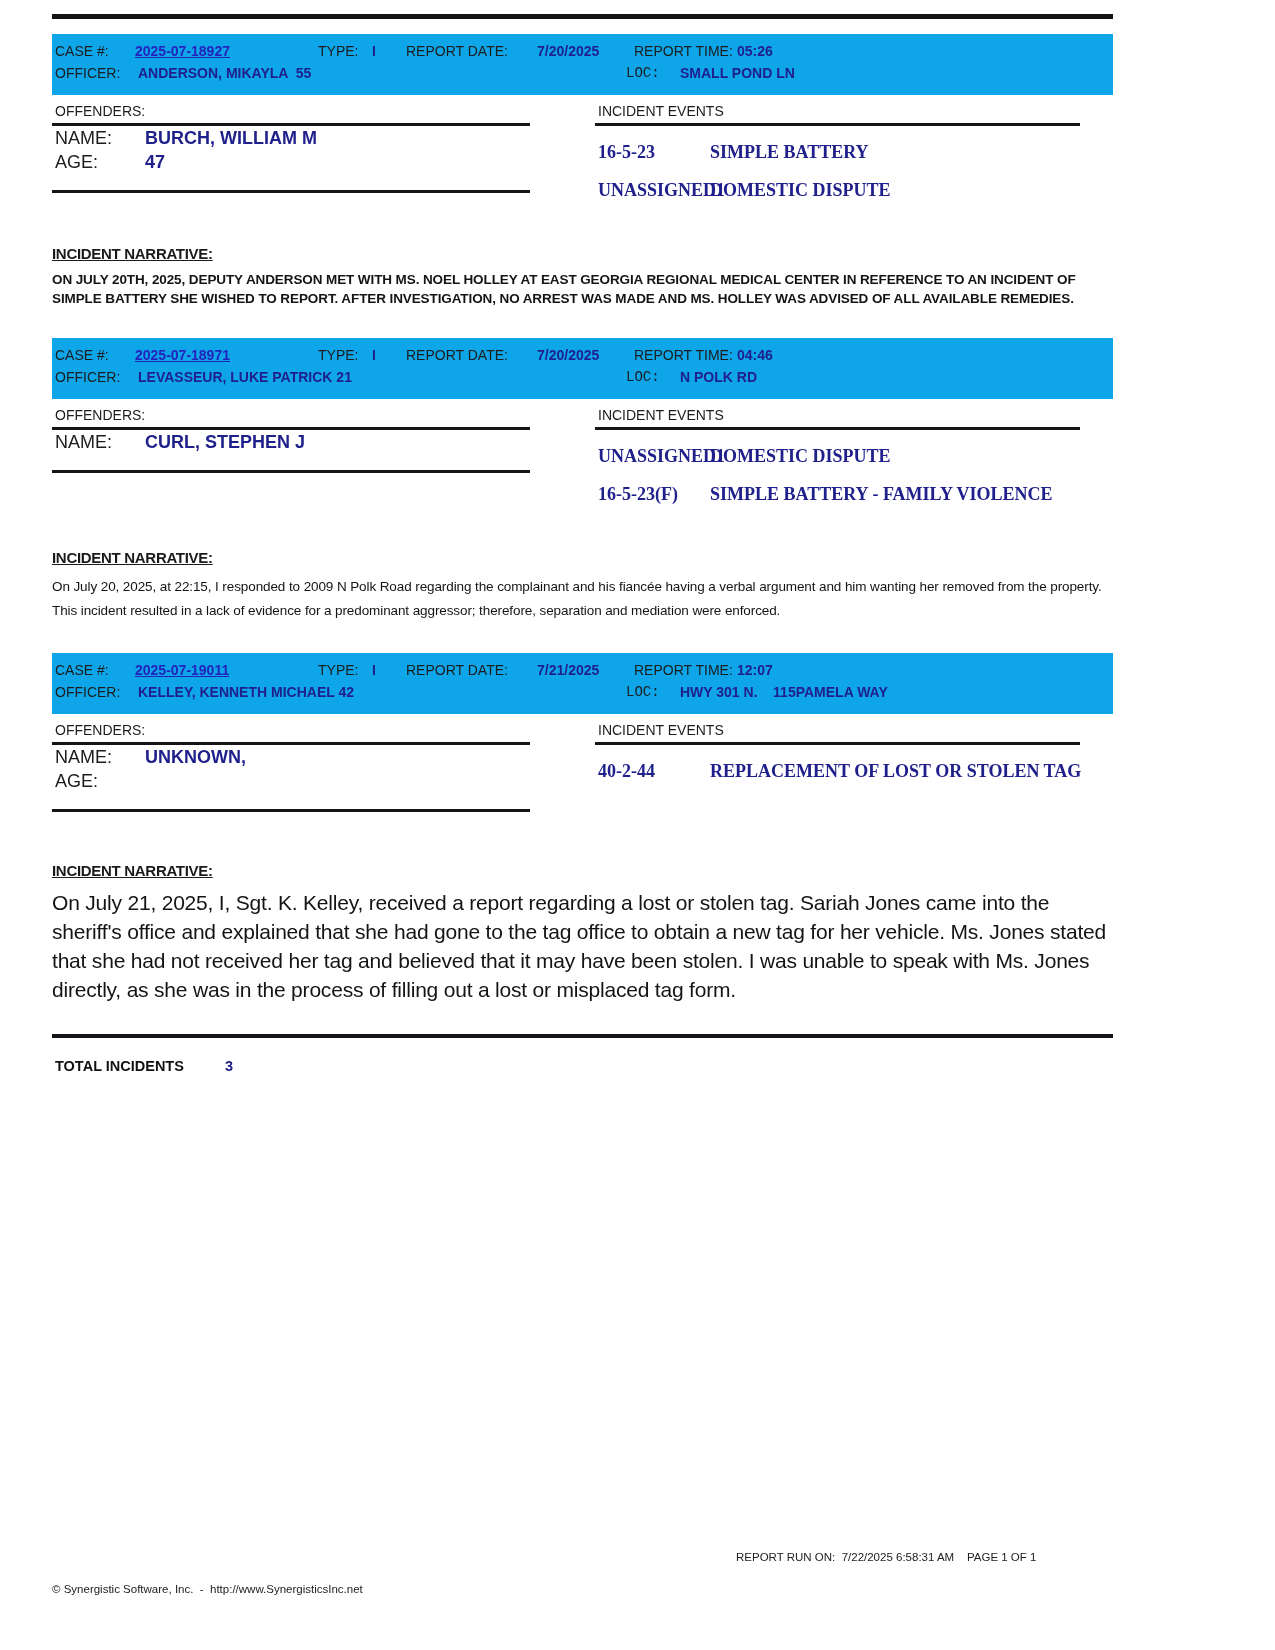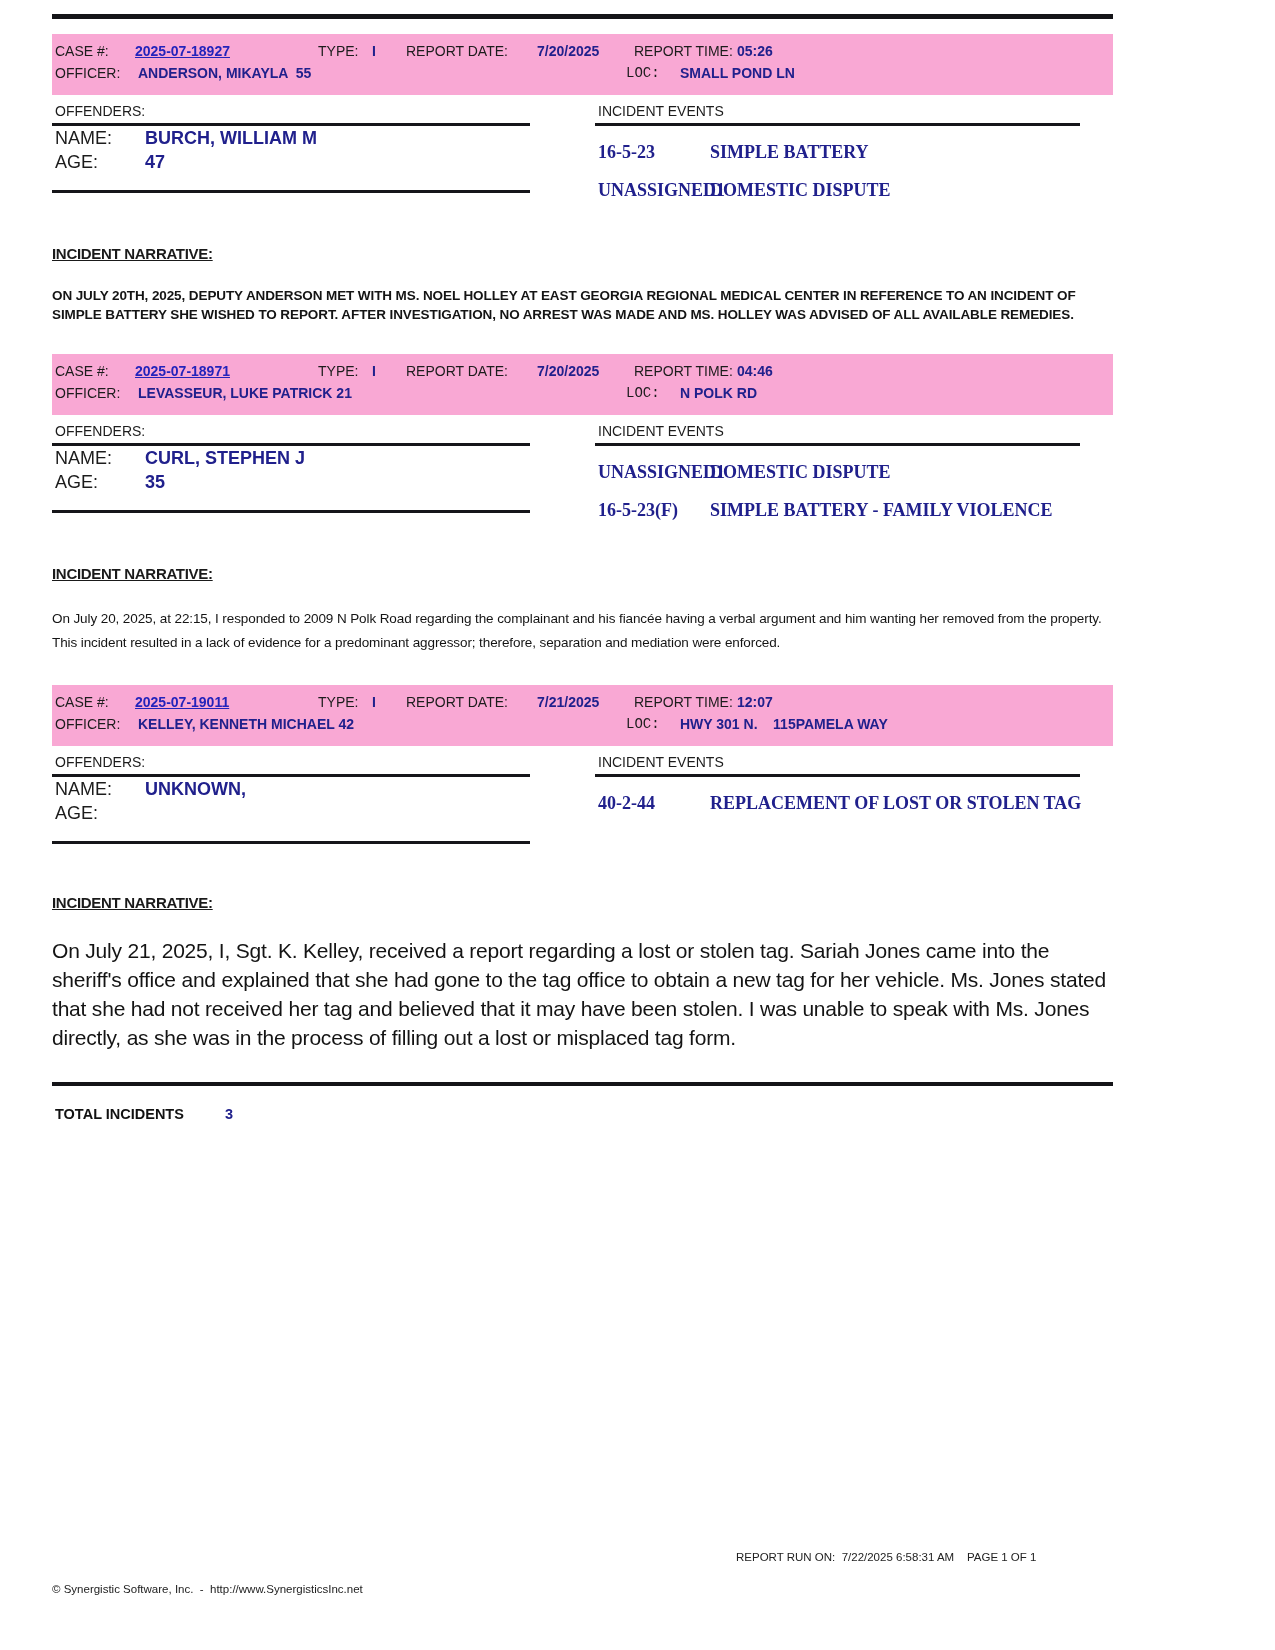--- a/index.html
+++ b/index.html
@@ -11,21 +11,21 @@
   }
   .content { position:absolute; left:52px; top:0; width:1061px; }
 
   
   .doc-header { position:relative; margin-top:70px; }
   .doc-title { font-size:20px; font-weight:bold; line-height:1.3; max-width:590px; letter-spacing:-0.2px; }
   .doc-agency { position:absolute; right:0; top:0; font-size:20px; font-weight:bold; letter-spacing:-0.2px; }
   .rule-top { height:5px; background:#141418; margin-top:14px; }
 
   
-  .case-head { background:#f9a8d4; margin-top:15px; padding:9px 0 8px 0; }
+  .case-head { background:#0ea5e9; margin-top:15px; padding:9px 0 8px 0; }
   .case-row { position:relative; height:22px; font-size:14px; }
   .lbl { color:#1c1c1c; }
   .val { color:#20208c; font-weight:bold; white-space:pre; }
   .val.link { color:#2323bb; text-decoration:underline; cursor:pointer; }
   .pos { position:absolute; top:0; }
   .p-case-lbl { left:3px; }    .p-case-val { left:83px; }
   .p-type-lbl { left:266px; }  .p-type-val { left:320px; }
   .p-rdate-lbl { left:354px;text-align:right; } .p-rdate-val { left:485px; }
   .p-rtime-lbl { left:582px; } .p-rtime-val { left:685px; }
   .p-off-lbl { left:3px; }     .p-off-val { left:86px; }
@@ -40,21 +40,21 @@
   .field-row { position:relative; height:22px; margin-top:2px; font-size:18px; padding-left:3px; }
   .field-row .flabel { display:inline-block; width:85px; }
   .rule-bottom { margin-top:16px; }
   .event-row { position:relative; height:22px; margin-top:16px; font-size:18px;font-family:Liberation Serif, serif; }
   .event-code { position:absolute; left:3px; }
   .event-desc { position:absolute; left:115px; }
 
   
   .narrative { margin-top:24px; }
   .narr-head { font-size:15px; font-weight:bold; text-decoration:underline; letter-spacing:-0.3px; }
-  .narr-body { margin-top:25px; color:#141414; }
+  .narr-body { margin-top:9px; color:#141414; }
   .narr-bold-caps { font-size:13.5px; font-weight:bold; line-height:1.38; letter-spacing:-0.1px; }
   .narr-normal { font-size:13.5px; font-weight:normal; line-height:1.75; letter-spacing:-0.1px; }
   .narr-large { font-size:21px; font-weight:normal; line-height:1.39; letter-spacing:-0.2px; }
 
   .incident { margin-bottom:30px; }
   .incident.last .narrative { margin-top:22px; }
 
   
   .totals-rule { height:4px; background:#141418; margin-top:28px; }
   .totals-row { position:relative; height:22px; margin-top:20px; font-size:14.5px; }
@@ -146,24 +146,20 @@
         </div>
       </div>
       <div class="two-col">
         <div class="col-left">
           <div class="col-head lbl">OFFENDERS:</div>
           <div class="rule"></div>
           <div class="field-row">
             <span class="lbl flabel">NAME:</span>
             <span class="val">CURL, STEPHEN J</span>
           </div>
-          <div class="field-row">
-            <span class="lbl flabel">AGE:</span>
-            <span class="val">35</span>
-          </div>
           <div class="rule rule-bottom"></div>
         </div>
         <div class="col-right">
           <div class="col-head lbl">INCIDENT EVENTS</div>
           <div class="rule"></div>
           <div class="event-row">
             <span class="val event-code">UNASSIGNED1</span>
             <span class="val event-desc">DOMESTIC DISPUTE</span>
           </div>
           <div class="event-row">

